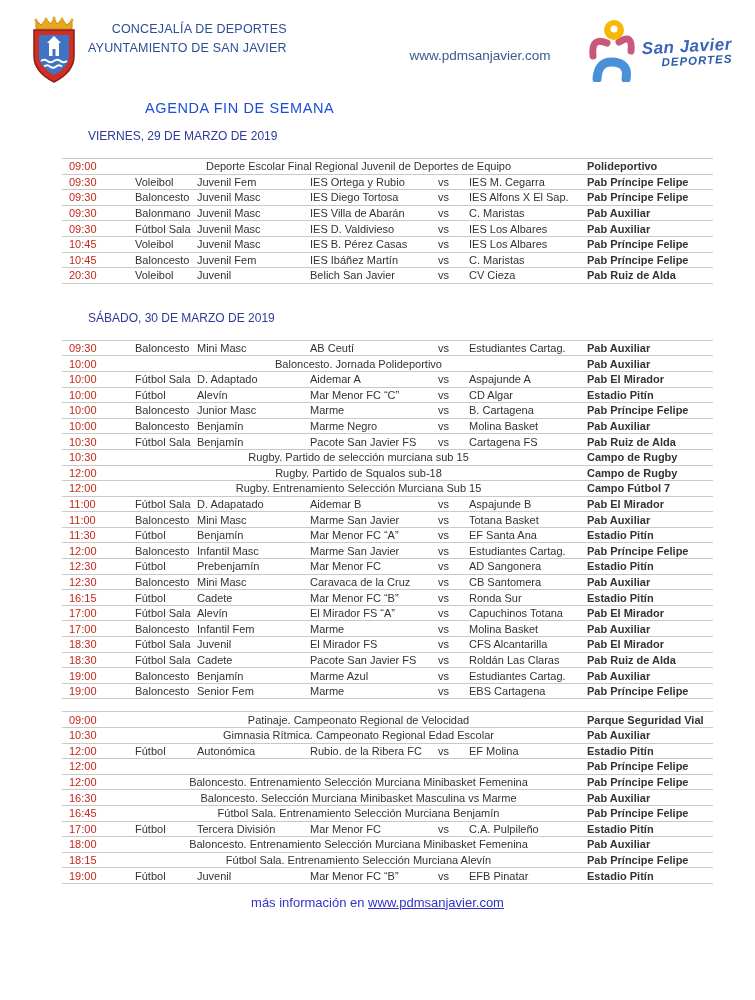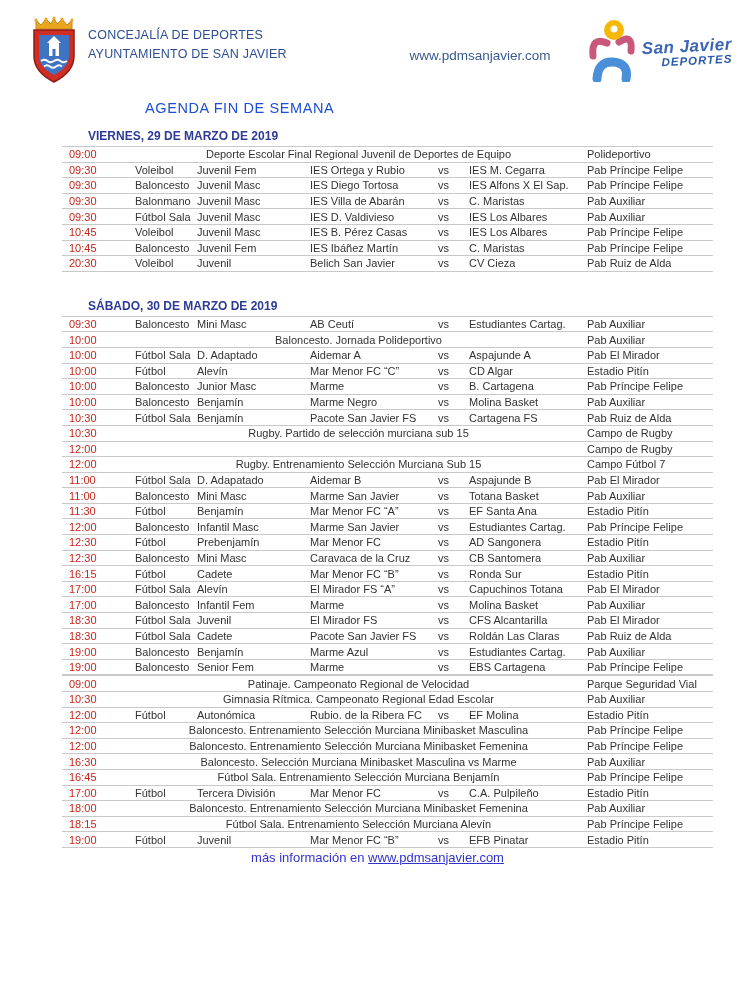--- a/index.html
+++ b/index.html
@@ -16,51 +16,51 @@
   html,body{margin:0;padding:0;}
   body{
     width:755px;height:1000px;background:#ffffff;
     font-family:"Liberation Sans", sans-serif;
     color:var(--body-text);
     overflow:hidden;
   }
   
   .top-header{position:relative;height:92px;}
   .crest{position:absolute;left:28px;top:16px;}
-  .org{position:absolute;left:88px;top:26px;color:var(--org-blue);
-       font-size:12.5px;line-height:19px;letter-spacing:.2px;}
+  .org{position:absolute;left:88px;top:20px;color:var(--org-blue);
+       font-size:12.5px;line-height:19px;letter-spacing:.2px;text-align:right;}
   .website{position:absolute;left:360px;top:48px;width:240px;text-align:center;
        color:var(--url-blue);font-size:13.5px;}
   .logo{position:absolute;left:586px;top:18px;display:flex;align-items:center;}
   .logo-text{margin-left:4px;transform:rotate(-3deg);}
   .logo-name{color:var(--logo-blue);font-size:17px;font-weight:bold;font-style:italic;
        letter-spacing:.5px;white-space:nowrap;}
   .logo-sub{color:#2d5ba8;font-size:11.5px;font-weight:bold;font-style:italic;
        text-align:right;letter-spacing:1px;margin-top:-2px;}
   
   .page-title{margin:8px 0 0 145px;font-size:14.5px;color:#1d4ed8;letter-spacing:.6px;}
   
   .schedule{margin-left:62px;width:651px;}
-  .day-header{color:var(--date-blue);font-size:12px;padding:0 0 3px 26px;margin-top:27px;font-weight:bold;}
+  .day-header{color:var(--date-blue);font-size:12px;padding:0 0 3px 26px;margin-top:27px;}
   .day-section:first-child .day-header{margin-top:13px;}
-  .rows{border-bottom:1px solid var(--divider);}
+  .rows{border-bottom:1px solid var(--divider);margin-top:12px;}
   .row{
     display:grid;
     grid-template-columns:68px 62px 113px 133px 26px 118px 131px;
     border-top:1px solid var(--divider);
     height:15.6px;align-items:center;
     font-size:11px;white-space:nowrap;
   }
   .cell{padding-left:5px;overflow:visible;}
   .cell-time{color:var(--time-red);padding-left:7px;}
   .cell-vs{text-align:left;padding-left:0;}
   .cell-desc{grid-column:2 / 7;padding-left:5px;text-align:center;}
-  .cell-venue{grid-column:7;}
+  .cell-venue{grid-column:7;font-weight:bold;}
   
-  .footer{margin-top:2px;text-align:center;font-size:13px;color:var(--link-blue);}
+  .footer{margin-top:11px;text-align:center;font-size:13px;color:var(--link-blue);}
   .footer-link{text-decoration:underline;color:var(--link-blue);cursor:pointer;}
 </style>
 </head>
 <body>
 
 <div class="top-header">
   <div class="crest">
     <svg width="52" height="68" viewBox="0 0 52 68">
       <path d="M8 13 L8 4 L13 9 L18 3 L23 8 L26 2 L29 8 L34 3 L39 9 L44 4 L44 13 Z" fill="#e9a61f" stroke="#c8881a" stroke-width="1"></path>
       <circle cx="8" cy="4" r="1.6" fill="#e9a61f"></circle>
@@ -237,20 +237,21 @@
           <div class="cell">Cartagena FS</div>
           <div class="cell cell-venue">Pab Ruiz de Alda</div>
         </div>
         <div class="row">
           <div class="cell cell-time">10:30</div>
           <div class="cell cell-desc">Rugby. Partido de selección murciana sub 15</div>
           <div class="cell cell-venue">Campo de Rugby</div>
         </div>
         <div class="row">
           <div class="cell cell-time">12:00</div>
+          <div class="cell cell-desc">Rugby. Partido de Squalos sub-18</div>
           <div class="cell cell-venue">Campo de Rugby</div>
         </div>
         <div class="row">
           <div class="cell cell-time">12:00</div>
           <div class="cell cell-desc">Rugby. Entrenamiento Selección Murciana Sub 15</div>
           <div class="cell cell-venue">Campo Fútbol 7</div>
         </div>
         <div class="row">
           <div class="cell cell-time">11:00</div>
           <div class="cell">Fútbol Sala</div>
@@ -386,21 +387,20 @@
           <div class="cell cell-time">12:00</div>
           <div class="cell">Fútbol</div>
           <div class="cell">Autonómica</div>
           <div class="cell">Rubio. de la Ribera FC</div>
           <div class="cell cell-vs">vs</div>
           <div class="cell">EF Molina</div>
           <div class="cell cell-venue">Estadio Pitín</div>
         </div>
         <div class="row">
           <div class="cell cell-time">12:00</div>
-          <div class="cell cell-desc">Baloncesto. Entrenamiento Selección Murciana Minibasket Masculina</div>
           <div class="cell cell-venue">Pab Príncipe Felipe</div>
         </div>
         <div class="row">
           <div class="cell cell-time">12:00</div>
           <div class="cell cell-desc">Baloncesto. Entrenamiento Selección Murciana Minibasket Femenina</div>
           <div class="cell cell-venue">Pab Príncipe Felipe</div>
         </div>
         <div class="row">
           <div class="cell cell-time">16:30</div>
           <div class="cell cell-desc">Baloncesto. Selección Murciana Minibasket Masculina vs Marme</div>

